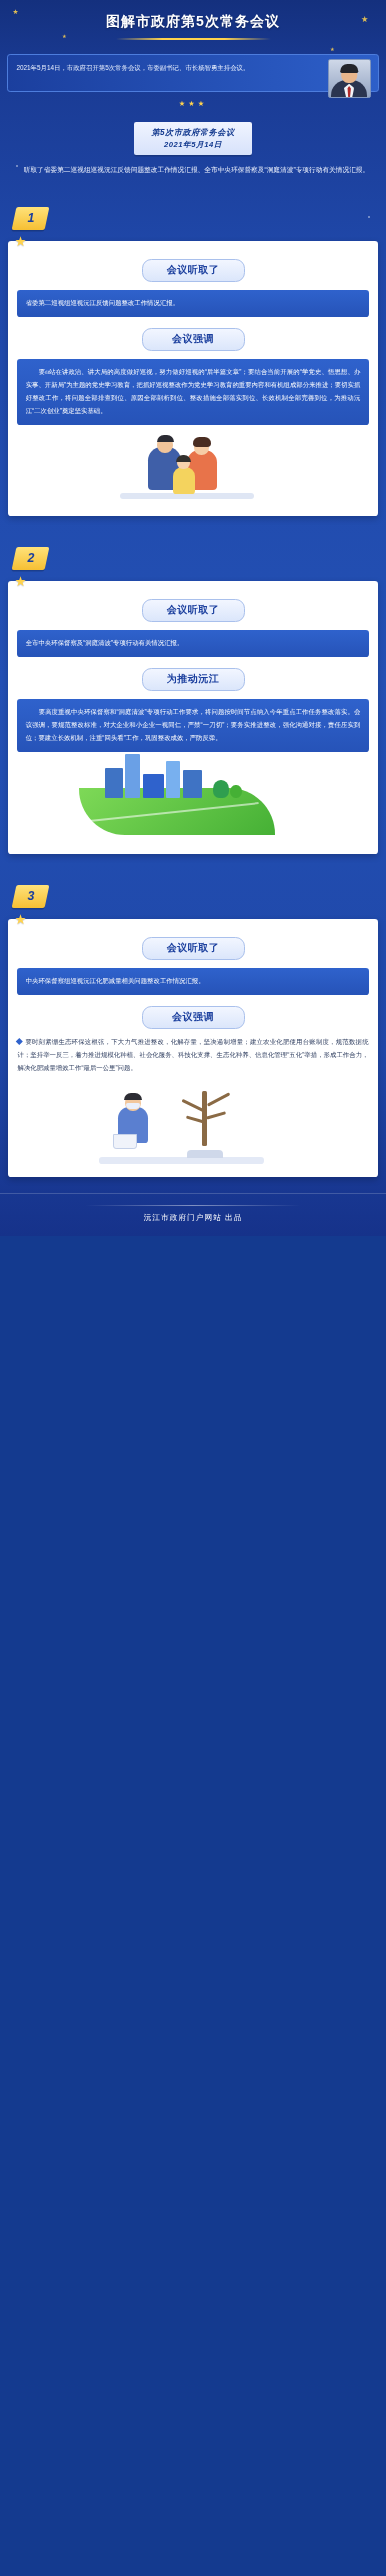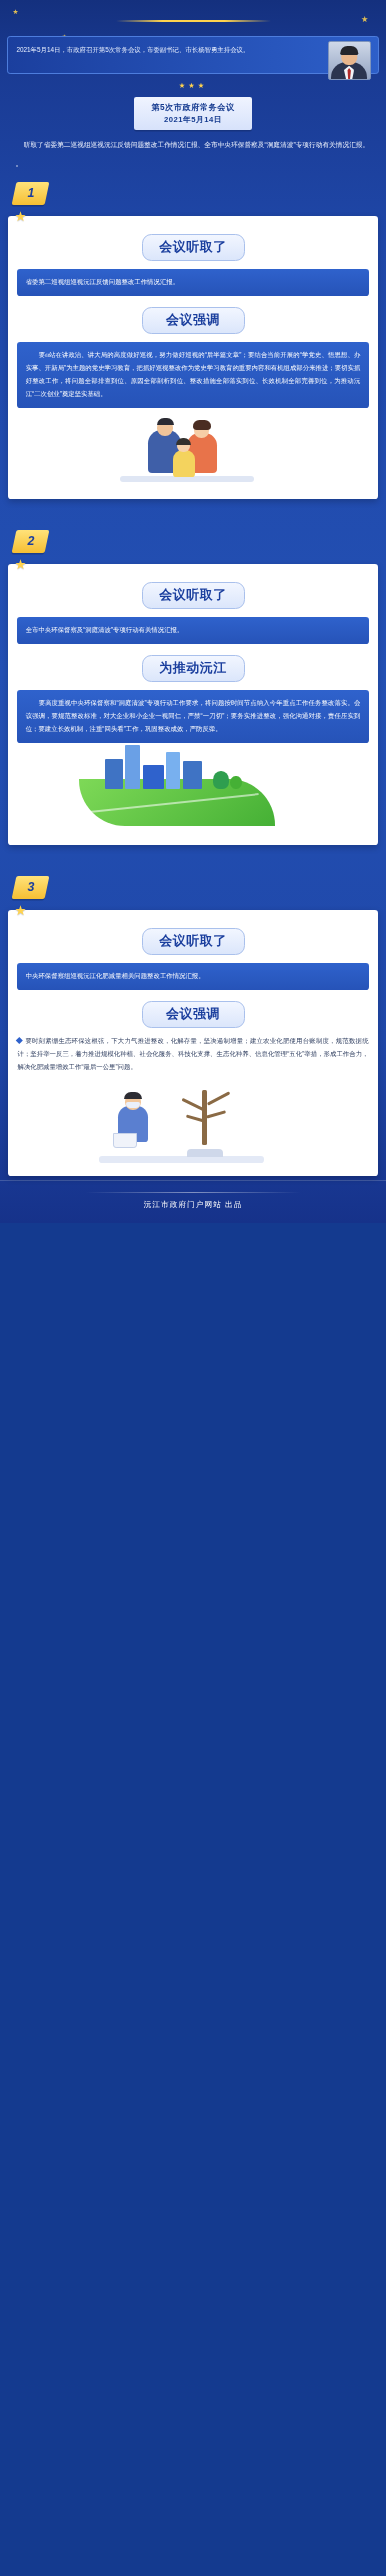--- a/index.html
+++ b/index.html
@@ -123,21 +123,21 @@
   
   .star-row {
     text-align: center;
     margin: 7.2px 0 3.1px 0;
     color: #ffd34e;
     font-size: 7.2px;
     letter-spacing: 3.1px;
   }
 
   
-  .ribbon-wrap { text-align: center; margin-top: 7px; position: relative; }
+  .ribbon-wrap { text-align: center; margin-top: 14px; position: relative; font-style: italic; }
   .ribbon {
     display: inline-block;
     background: linear-gradient(180deg,#f0f4ff 0%, #d7e2fb 100%);
     color: #143a8f;
     font-size: 8.2px;
     font-weight: bold;
     padding: 4.6px 17.5px;
     border-radius: 2.1px;
     letter-spacing: 0.5px;
     box-shadow: 0 1.5px 0 rgba(0,0,0,.18);
@@ -199,21 +199,21 @@
     text-shadow: 0 0.5px 1px rgba(0,0,0,.2);
   }
   .pill {
     display: block;
     width: 103px;
     margin: 0 auto;
     background: linear-gradient(180deg,#f2f6ff 0%, #dbe6fb 100%);
     border: 0.5px solid #a9c0ec;
     border-radius: 9.3px;
     color: #1b3f9e;
-    font-size: 13px;
+    font-size: 10px;
     font-weight: bold;
     text-align: center;
     padding: 3.6px 0;
     letter-spacing: 0.5px;
   }
   .blue-box {
     margin: 8.2px 0 0 0;
     background: linear-gradient(180deg,#2f62cc 0%, #2653b8 100%);
     border-radius: 3.1px;
     padding: 7.2px 8.2px;
@@ -359,21 +359,21 @@
     position:absolute; left: 82px; bottom: 4.1px;
     width: 165px; height: 6.2px; border-radius: 3.1px; background:#e3e9f6;
   }
   .tp-soil {
     position:absolute; left: 170px; bottom: 9.3px;
     width: 36px; height: 8.2px; border-radius: 4.1px 4.1px 0 0; background:#cfd8ea;
   }
 
   
   .footer {
-    margin-top: 4px;
+    margin-top: 16px;
     padding: 11.3px 0 13.4px 0;
     text-align: center;
     border-top: 0.5px solid rgba(255,255,255,.18);
   }
   .footer .line {
     display: inline-block;
     font-size: 7.7px;
     letter-spacing: 1px;
     color: #ffffff;
   }
@@ -393,20 +393,21 @@
   <span class="star" style="left:62px; top:34px; font-size:5.2px;">★</span>
   <span class="star" style="left:330px; top:47px; font-size:5.2px;">★</span>
   <span class="dot" style="left:31px; top:62px;"></span>
   <span class="dot" style="left:350px; top:77px;"></span>
   <span class="dot" style="left:15.5px; top:165px;"></span>
   <span class="dot" style="left:368px; top:216px;"></span>
   <span class="star" style="left:14.4px; top:608px; font-size:5.7px;">★</span>
   <span class="star" style="left:364px; top:773px; font-size:5.7px;">★</span>
 
   <div class="header">
+    <h1>图解市政府第5次常务会议</h1>
     <div class="title-underline"></div>
   </div>
 
   <div class="intro-band">
     <p>2021年5月14日，市政府召开第5次常务会议，市委副书记、市长杨智勇主持会议。</p>
     <div class="avatar">
       <span class="body"></span>
       <span class="face"></span>
       <span class="hair"></span>
       <span class="shirt"></span>

